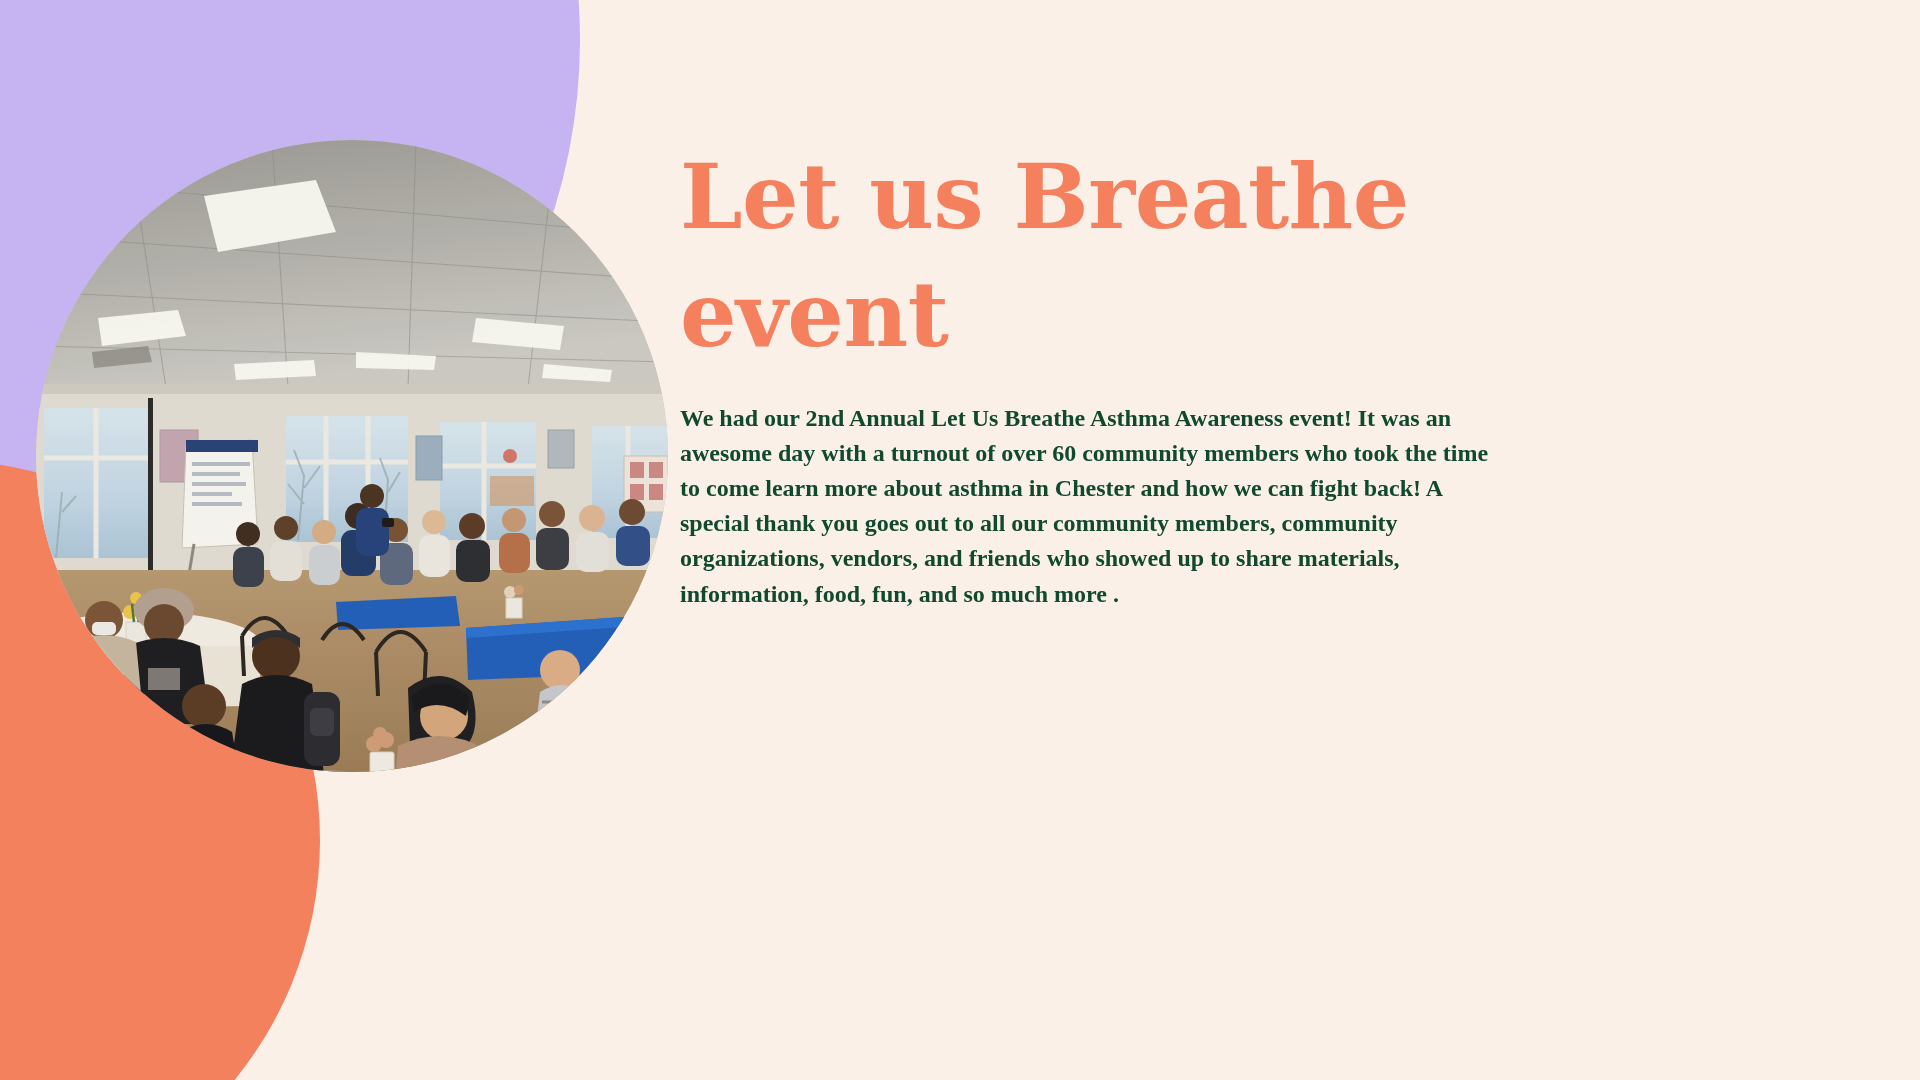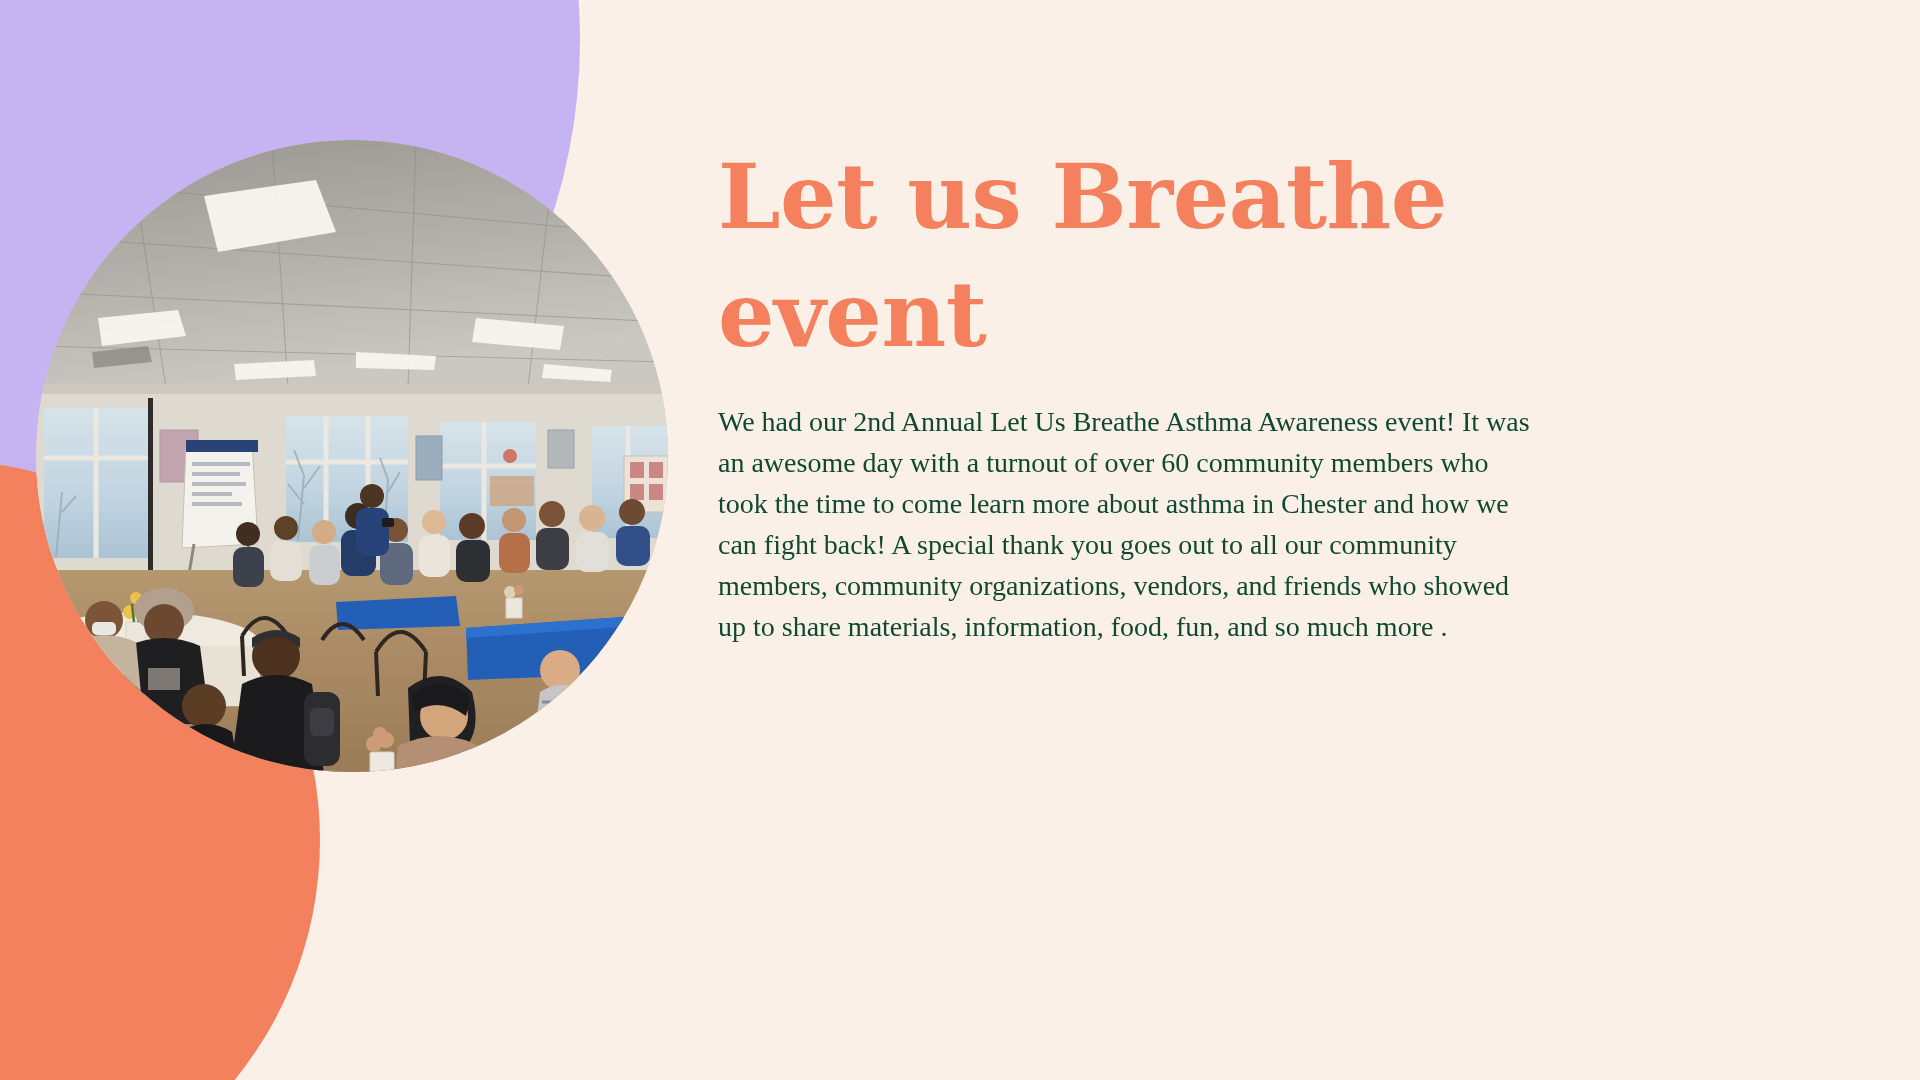--- a/index.html
+++ b/index.html
@@ -38,38 +38,38 @@
     width:632px; height:632px;
     border-radius:50%;
     overflow:hidden;
     background:#c9c6bf;
   }
   .photo-circle svg{ display:block; width:100%; height:100%; }
 
   
   .content{
     position:absolute;
-    left:718px; top:138px;
+    left:680px; top:138px;
     width:1140px;
   }
   .headline{
     color:#F4805E;
     font-family:"DejaVu Serif", serif;
     font-weight:700;
     font-size:89px;
     line-height:1.33;
     letter-spacing:-0.5px;
     max-width:790px;
     margin:0 0 26px 0;
   }
   .body-copy{
     color:#11492F;
     font-family:"Liberation Serif", serif;
-    font-weight:400;
-    font-size:28px;
+    font-weight:700;
+    font-size:24px;
     line-height:1.465;
     max-width:815px;
   }
 </style>
 </head>
 <body>
 
 <div class="deco-layer">
   <div class="blob-purple"></div>
   <div class="blob-orange"></div>

